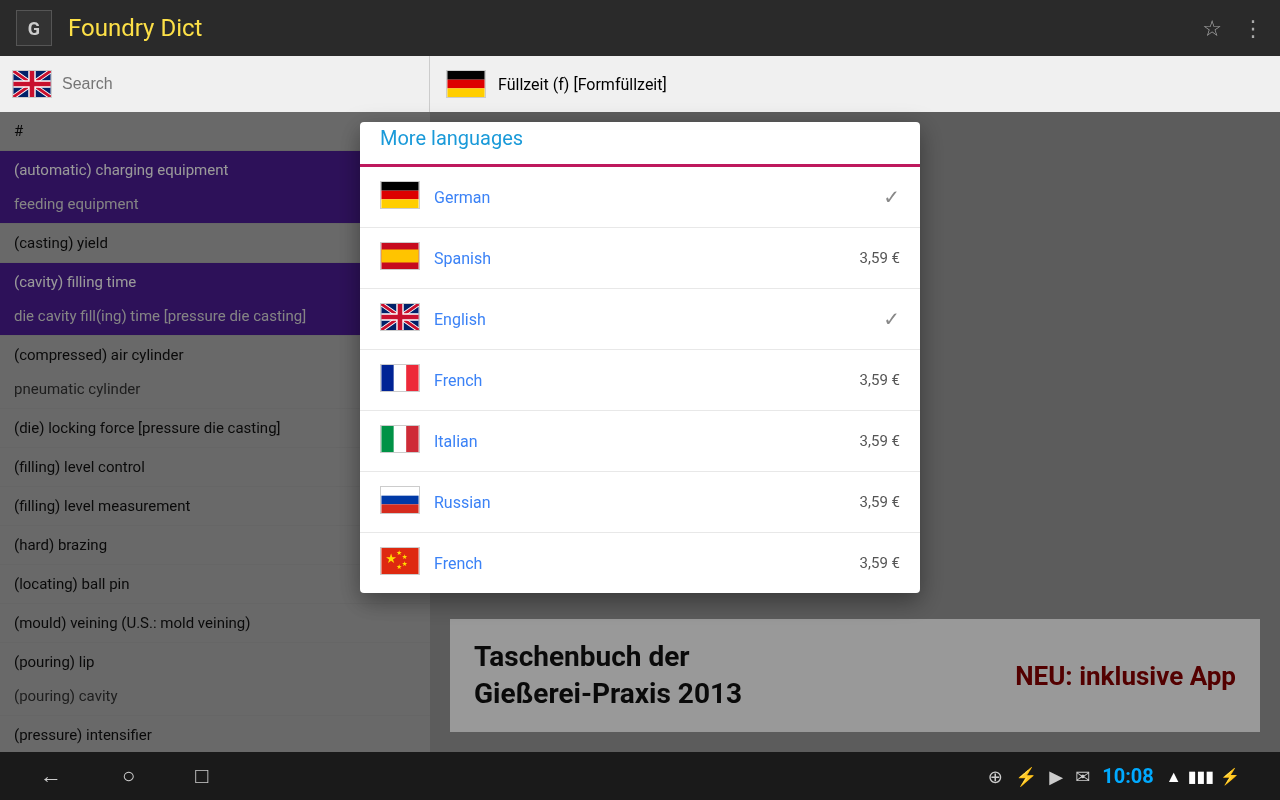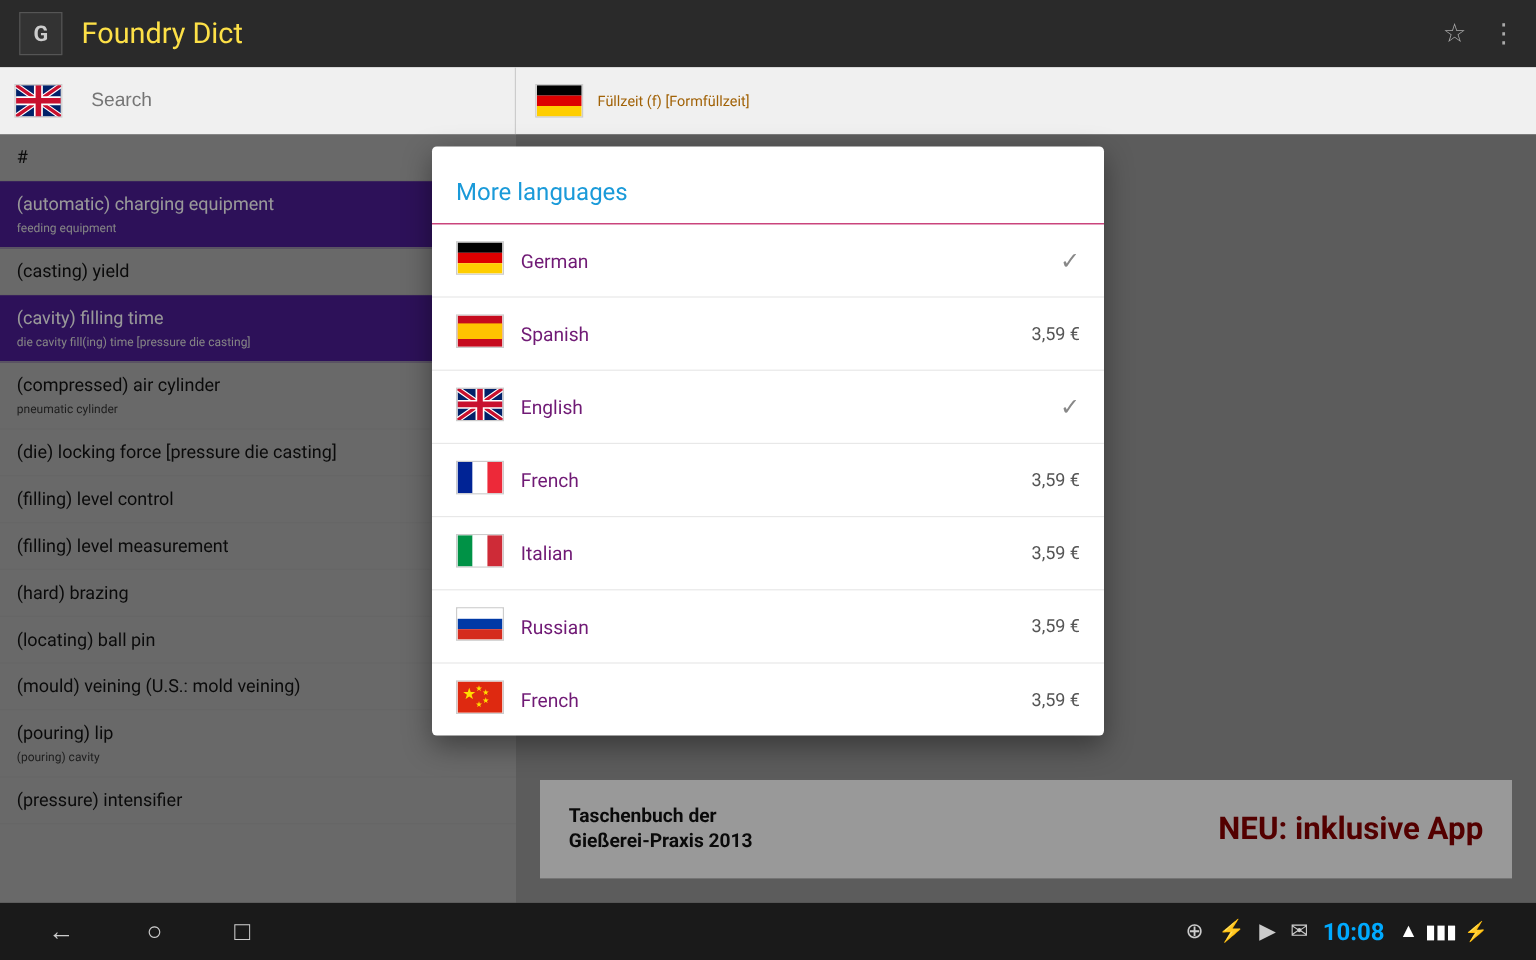--- a/index.html
+++ b/index.html
@@ -53,41 +53,41 @@
       height: 56px;
       background: #f0f0f0;
       display: flex;
       align-items: center;
     }
     .search-left {
       width: 430px;
       display: flex;
       align-items: center;
       padding: 16px 12px;
-      gap: 24px;
+      gap: 10px;
       border-right: 1px solid #ccc;
       height: 100%;
     }
     .search-input {
       flex: 1;
       border: none;
       background: transparent;
       font-size: 16px;
       color: #333;
       outline: none;
     }
     .search-right {
       display: flex;
       align-items: center;
       padding: 0 16px;
       gap: 12px;
     }
     .search-right-text {
-      font-size: 12px;
-      color: #a16207;
+      font-size: 16px;
+      color: #000000;
     }
 
     
     .main-content {
       display: flex;
       height: calc(800px - 56px - 56px - 48px);
       position: relative;
     }
 
     
@@ -105,23 +105,23 @@
       border-bottom: 1px solid #aaa;
     }
     .word-item.active {
       background: #4c1d95;
       color: #fff;
     }
     .word-item.active .word-sub {
       color: #ddd;
     }
     .word-sub {
-      font-size: 10px;
+      font-size: 15px;
       color: #333;
-      margin-top: 6px;
+      margin-top: 16px;
     }
 
     
     .right-content {
       flex: 1;
       background: #999;
       padding: 20px;
       display: flex;
       flex-direction: column;
       align-items: center;
@@ -130,21 +130,21 @@
     .book-promo {
       background: #fff;
       width: 100%;
       padding: 20px 24px;
       display: flex;
       align-items: center;
       justify-content: space-between;
       margin-bottom: 0;
     }
     .book-title {
-      font-size: 16px;
+      font-size: 28px;
       font-weight: bold;
       color: #111;
       line-height: 1.3;
     }
     .book-neu {
       font-size: 26px;
       font-weight: bold;
       color: #8b0000;
     }
 
@@ -162,41 +162,41 @@
       padding-top: 10px;
     }
     .modal {
       background: #fff;
       width: 560px;
       border-radius: 4px;
       overflow: hidden;
       box-shadow: 0 8px 24px rgba(0,0,0,0.4);
     }
     .modal-title {
-      padding: 26px 20px 14px;
+      padding: 4px 20px 14px;
       font-size: 20px;
       color: #1a9ad9;
       font-weight: 400;
-      border-bottom: 1px solid #be185d;
+      border-bottom: 3px solid #be185d;
     }
     .lang-item {
       display: flex;
       align-items: center;
       padding: 14px 20px;
       border-bottom: 1px solid #e8e8e8;
       cursor: pointer;
       gap: 14px;
     }
     .lang-item:last-child {
       border-bottom: none;
     }
     .lang-name {
       flex: 1;
       font-size: 16px;
-      color: #701a75;
+      color: #3b82f6;
     }
     .lang-check {
       color: #888;
       font-size: 20px;
     }
     .lang-price {
       color: #555;
       font-size: 15px;
     }
 

